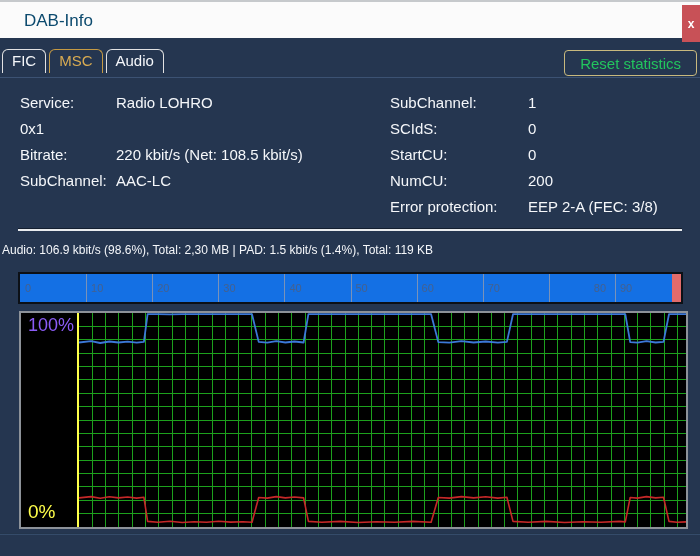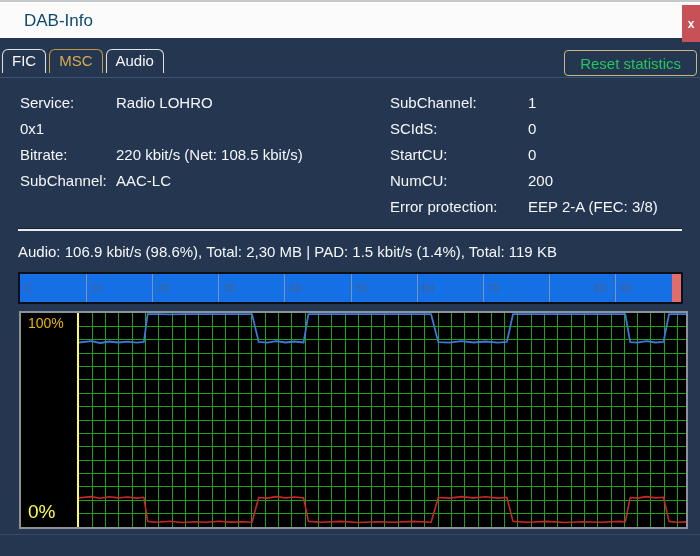--- a/index.html
+++ b/index.html
@@ -46,41 +46,41 @@
   .info-col.left{left:20px;width:360px;}
   .info-col.right{left:390px;width:300px;}
   .info-row{display:grid;height:26px;line-height:26px;}
   .info-col.left .info-row{grid-template-columns:96px auto;}
   .info-col.right .info-row{grid-template-columns:138px auto;}
   
   .separator{
     position:absolute;left:18px;top:228px;width:664px;height:3px;
     border-top:1px solid #141f30;background:#e9ecef;
   }
-  .stats-line{position:absolute;left:18px;top:243px;width:670px;font-size:15px;}
+  .stats-line{position:absolute;left:2px;top:243px;width:670px;font-size:12px;}
   
   .usage-bar{
     position:absolute;left:18px;top:272px;width:665px;height:32px;
     border:2px solid #0c1016;background:#1470e4;
   }
   .usage-inner{position:absolute;left:0;top:0;right:0;bottom:0;}
   .usage-pad{position:absolute;top:0;bottom:0;right:0;background:#e26b6b;}
   .usage-tick{position:absolute;top:0;bottom:0;width:1px;background:#7a92b8;}
   .usage-label{
     position:absolute;top:50%;transform:translateY(-50%);
     font-size:11px;color:#44618f;
   }
   
   .graph-frame{
     position:absolute;left:19px;top:311px;width:669px;height:218px;
     border:2px solid #8d9299;background:#000;
   }
   .graph-inner{position:absolute;left:0;top:0;width:665px;height:214px;}
   .graph-label-top{
-    position:absolute;left:7px;top:2px;font-size:14px;color:#eab308;
+    position:absolute;left:7px;top:2px;font-size:18px;color:#8b5cf6;
   }
   .graph-label-bottom{
     position:absolute;left:7px;bottom:4px;font-size:19px;color:#ffff4a;
   }
   .graph-axis{
     position:absolute;left:56px;top:0;width:2px;height:214px;background:#ffff4a;
   }
   .graph-plot{position:absolute;left:58px;top:0;}
   .bottom-groove{
     position:absolute;left:0;top:533px;width:700px;height:2px;

